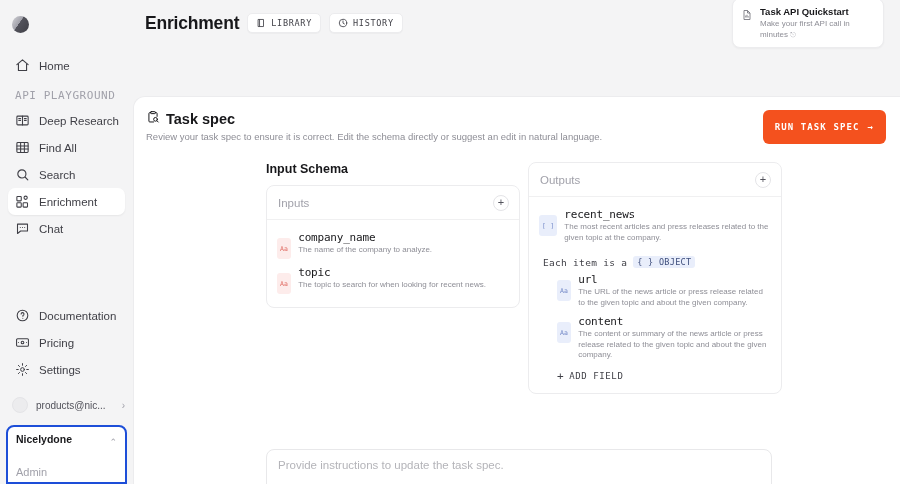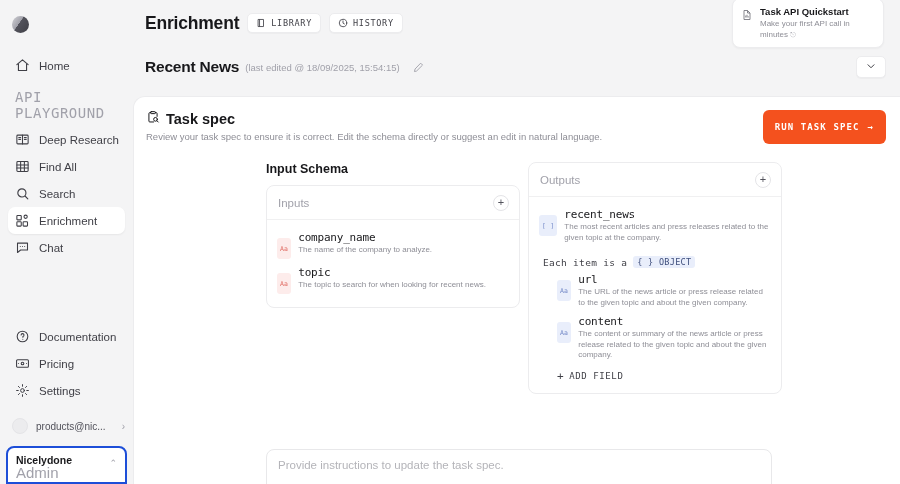--- a/index.html
+++ b/index.html
@@ -29,40 +29,40 @@
   .nav { padding: 10px 8px 0 8px; }
   .nav-item {
     display: flex; align-items: center; gap: 9px;
     height: 27px; padding: 0 7px; border-radius: 7px;
     color: #3f3f46; font-size: 11.5px; cursor: pointer;
     white-space: nowrap;
   }
   .nav-item.active { background: #ffffff; box-shadow: 0 1px 2px rgba(0,0,0,.06); }
   .nav-item .ico { width: 15px; height: 15px; display: inline-flex; align-items: center; justify-content: center; flex: 0 0 15px; color: #3f3f46; }
   .nav-section {
-    font-size: 14px; letter-spacing: .55px; color: #a1a1aa;
+    font-size: 11px; letter-spacing: .55px; color: #a1a1aa;
     padding: 10px 7px 5px 7px; font-family: "DejaVu Sans Mono", monospace;
   }
   .nav-spacer { flex: 1 1 auto; }
   .nav-bottom { padding: 0 8px 0 8px; }
   .acct-row {
     display: flex; align-items: center; gap: 8px;
     height: 28px; margin: 8px 8px 0 12px; cursor: pointer;
   }
   .acct-avatar { width: 16px; height: 16px; border-radius: 50%; background: #ececee; border: 1px solid #e4e4e7; flex: 0 0 16px; }
   .acct-mail { font-size: 10px; color: #52525b; flex: 1 1 auto; overflow: hidden; }
   .acct-chev { color: #a1a1aa; font-size: 10px; }
   .workspace {
     margin: 6px 6px 0 6px; background: #fff; border: 2px solid #1d4ed8;
     border-radius: 8px 8px 0 0; padding: 6px 8px 4px 8px;
     display: flex; align-items: flex-start; gap: 4px;
   }
   .ws-text { flex: 1 1 auto; }
   .ws-name { font-size: 10.5px; font-weight: 600; color: #18181b; line-height: 13px; }
-  .ws-role { font-size: 15px; color: #a1a1aa; line-height: 11px; }
+  .ws-role { font-size: 11px; color: #a1a1aa; line-height: 11px; margin-top: 21px; }
   .ws-chev { color: #a1a1aa; font-size: 9px; padding-top: 4px; }
 
   
   .main { flex: 1 1 auto; position: relative; height: 484px; background: #f4f4f5; }
   .topbar {
     height: 46px; display: flex; align-items: center; gap: 8px;
     padding: 0 14px 0 12px;
   }
   .page-title { font-size: 17.5px; font-weight: 600; letter-spacing: -.2px; color: #18181b; }
   .chip {
@@ -333,37 +333,20 @@
         <span>
           <span class="qs-title" style="display:block">Task API Quickstart</span>
           <span class="qs-sub" style="display:block">
             <span>Make your first API call in minutes</span>
             <span class="qs-ext">⎋</span>
           </span>
         </span>
       </div>
     </div>
 
-    <div class="subbar">
-      <span class="doc-title">Recent News</span>
-      <span class="doc-meta">(last edited @ 18/09/2025, 15:54:15)</span>
-      <span class="edit-btn">
-        <svg viewBox="0 0 24 24" width="13" height="13" fill="none" stroke="currentColor" stroke-width="1.7" stroke-linecap="round" stroke-linejoin="round">
-            <path d="M16.5 4.5 19.5 7.5 8.5 18.5 4.5 19.5 5.5 15.5z"></path>
-          </svg>
-      </span>
-      <span class="subbar-spacer"></span>
-      <span class="chev-btn">
-        <span>
-          <svg viewBox="0 0 24 24" width="12" height="12" fill="none" stroke="currentColor" stroke-width="2" stroke-linecap="round" stroke-linejoin="round">
-              <path d="M6 9.5 12 15.5 18 9.5"></path>
-            </svg>
-        </span>
-      </span>
-    </div>
 
     <div class="card">
       <div class="card-head">
         <div>
           <div class="spec-title">
             <span>
               <svg viewBox="0 0 24 24" width="14" height="14" fill="none" stroke="currentColor" stroke-width="1.7" stroke-linecap="round" stroke-linejoin="round">
                   <path d="M8 4.5H6.5A1.5 1.5 0 0 0 5 6v13a1.5 1.5 0 0 0 1.5 1.5H13"></path>
                   <rect x="8" y="2.8" width="8" height="3.4" rx="1"></rect>
                   <path d="M16 4.5h1.5A1.5 1.5 0 0 1 19 6v5"></path>

